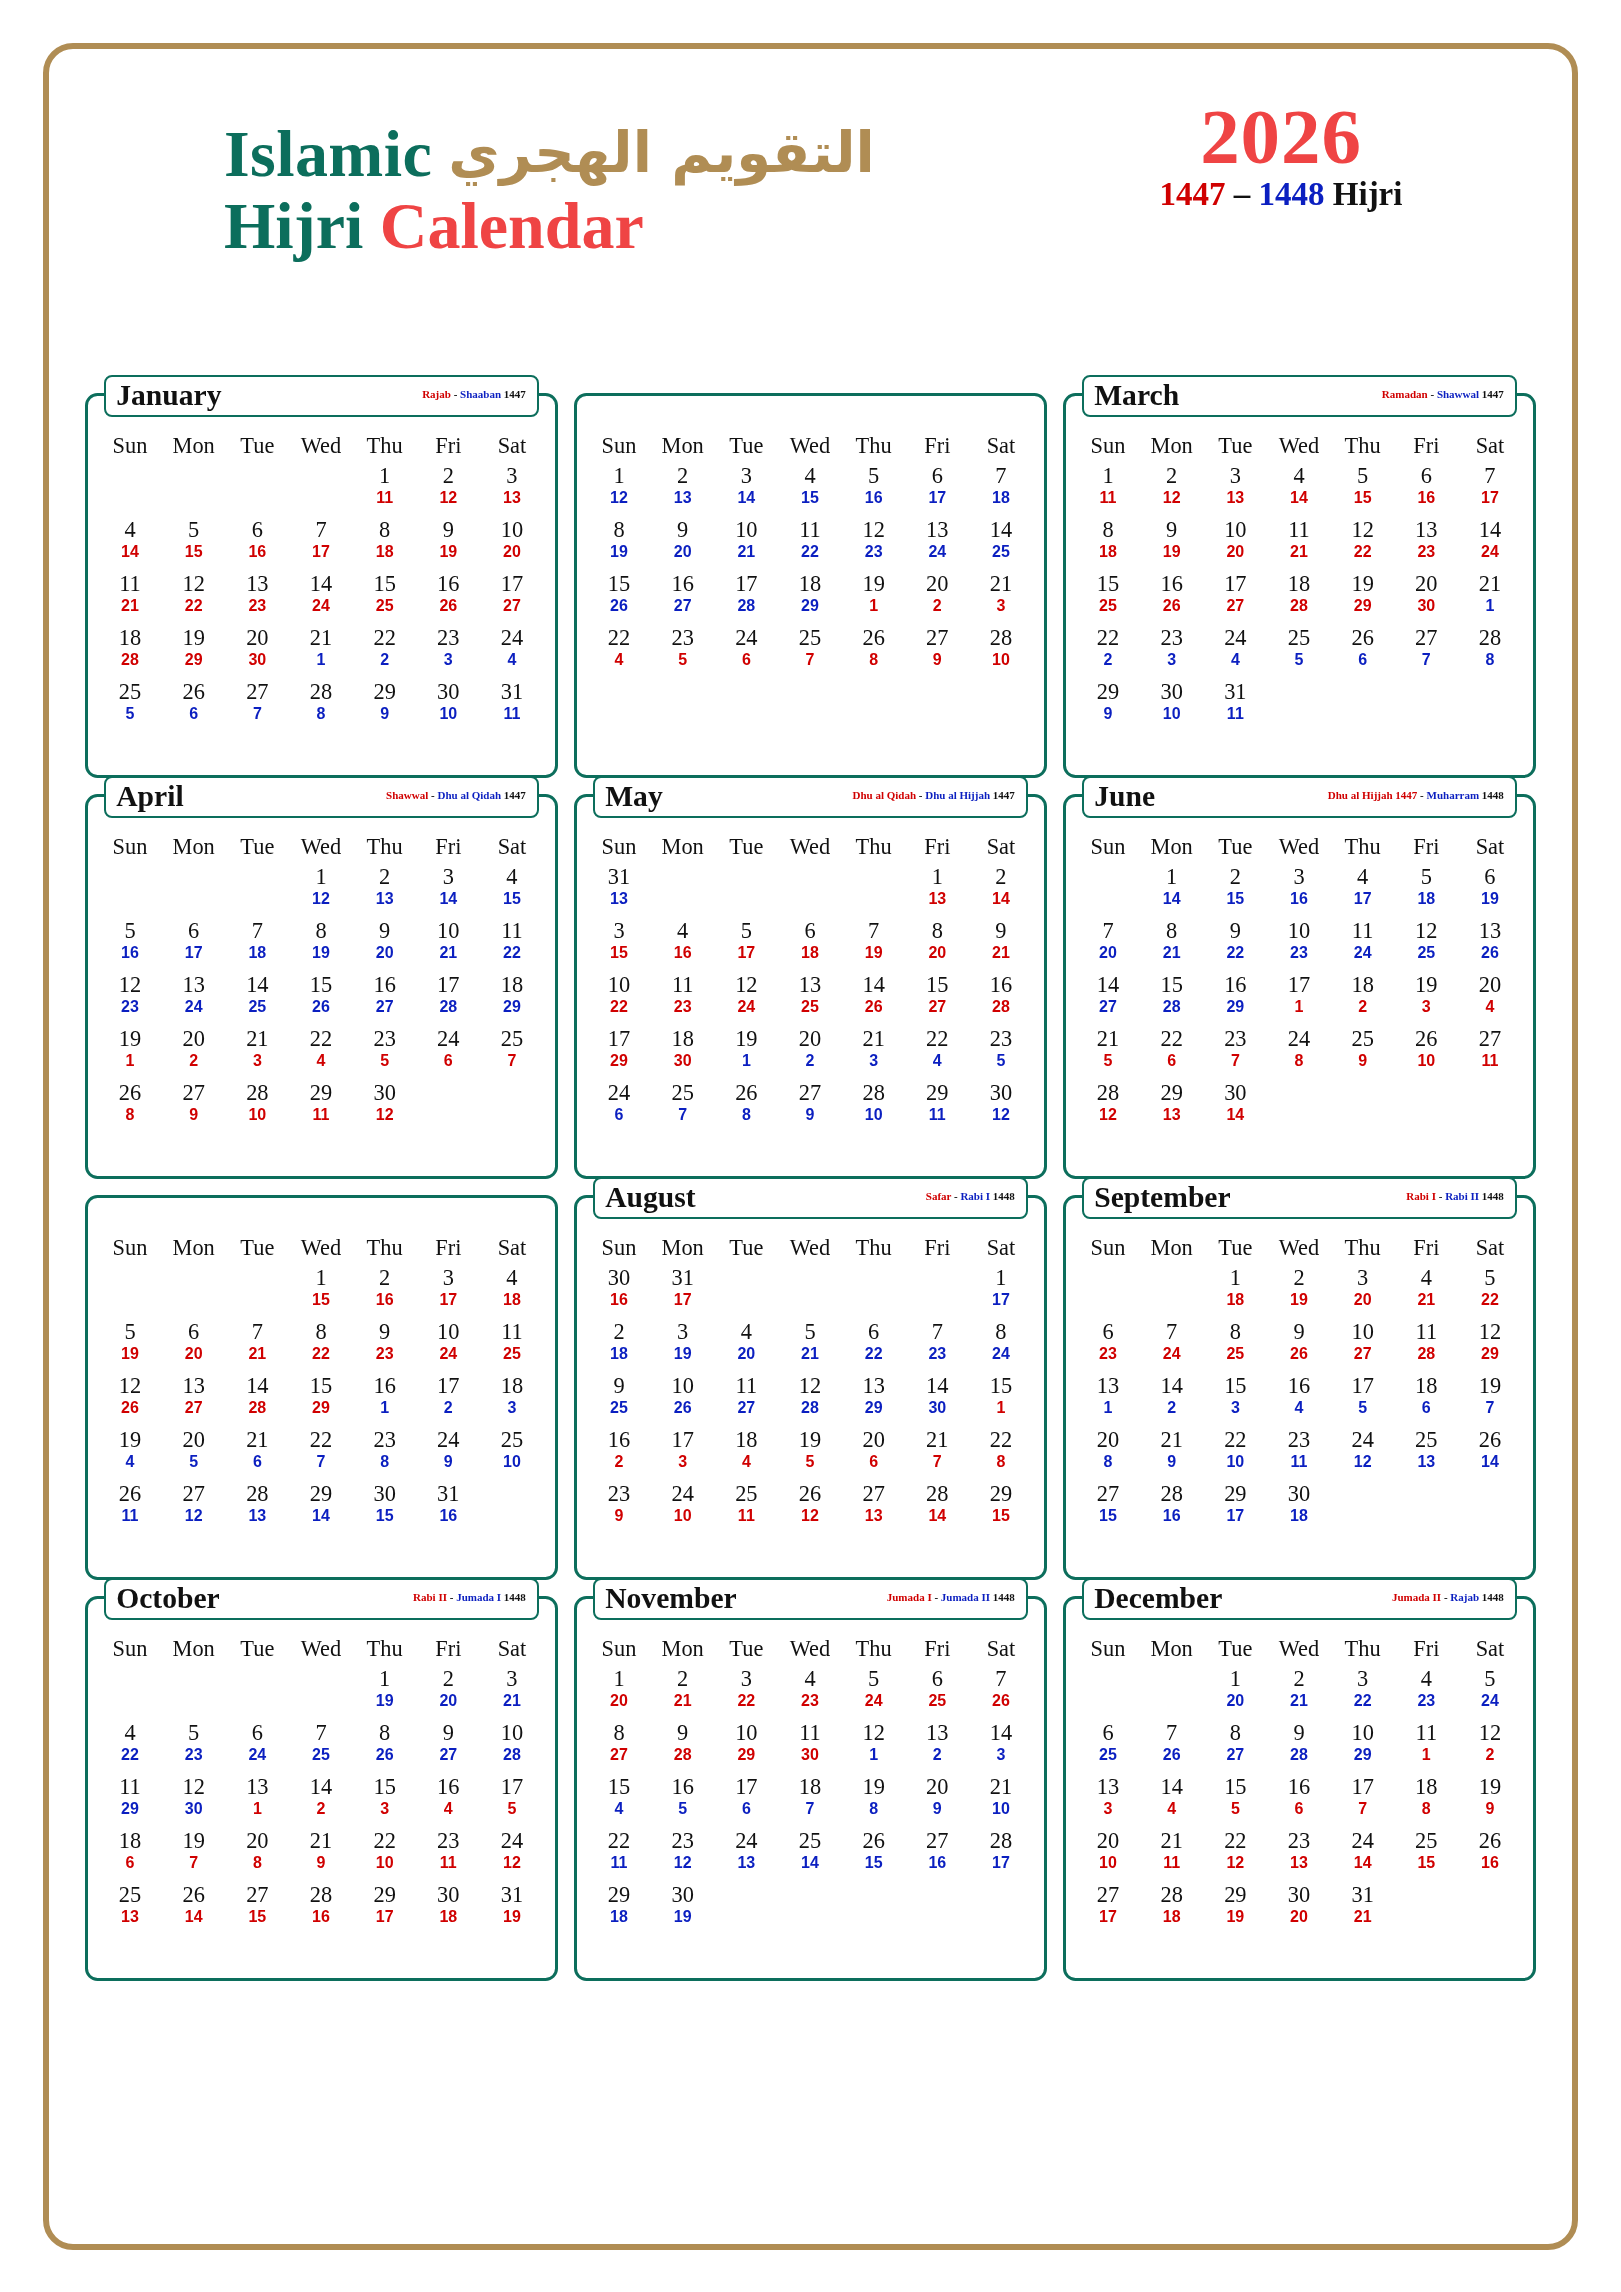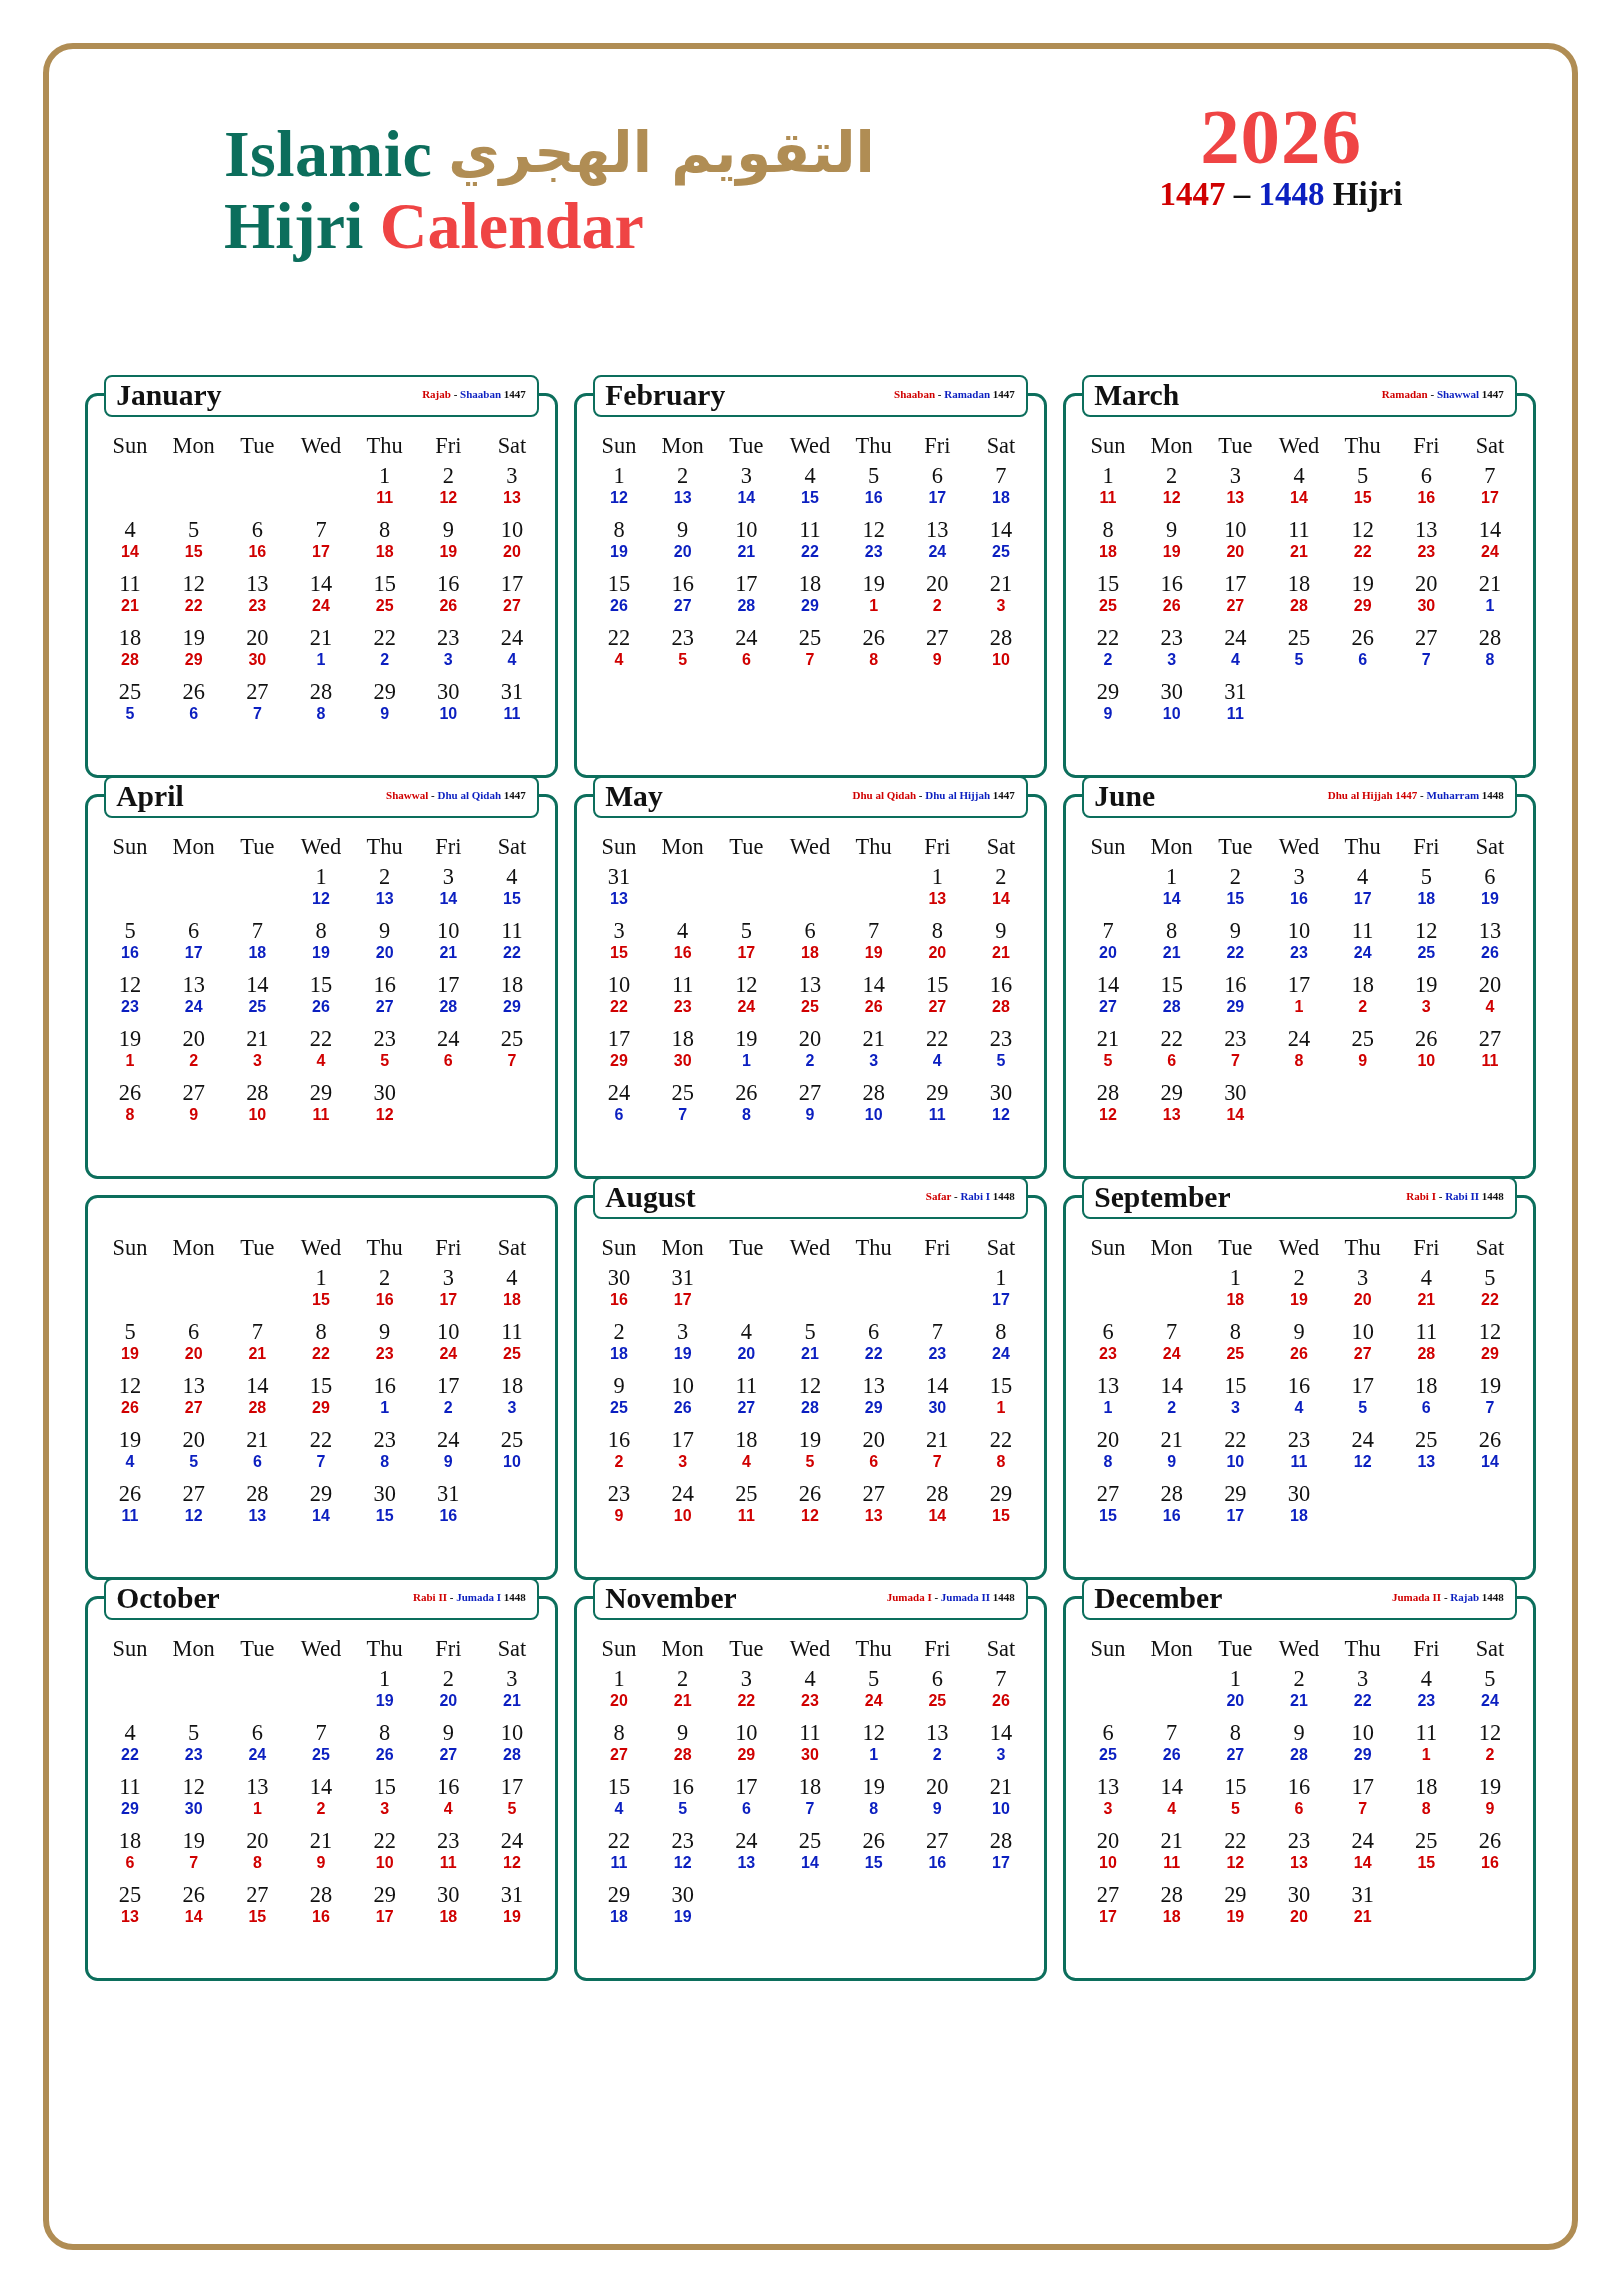--- a/index.html
+++ b/index.html
@@ -373,24 +373,20 @@
                 </td>
                 <td>
                   <div class="g">31</div>
                   <div class="h blue">11</div>
                 </td>
               </tr>
             </tbody>
           </table>
         </div>
         <div class="month-card">
-          <div class="month-head">
-            <div class="month-name">February</div>
-            <div class="hijri-label"><span class="a">Shaaban</span><span class="sep"> - </span><span class="b">Ramadan</span><span class="yr"> 1447</span></div>
-          </div>
           <table class="cal">
             <thead>
               <tr>
                 <th>Sun</th>
                 <th>Mon</th>
                 <th>Tue</th>
                 <th>Wed</th>
                 <th>Thu</th>
                 <th>Fri</th>
                 <th>Sat</th>

